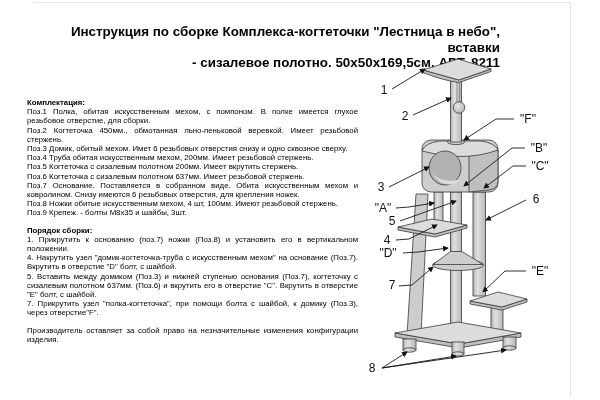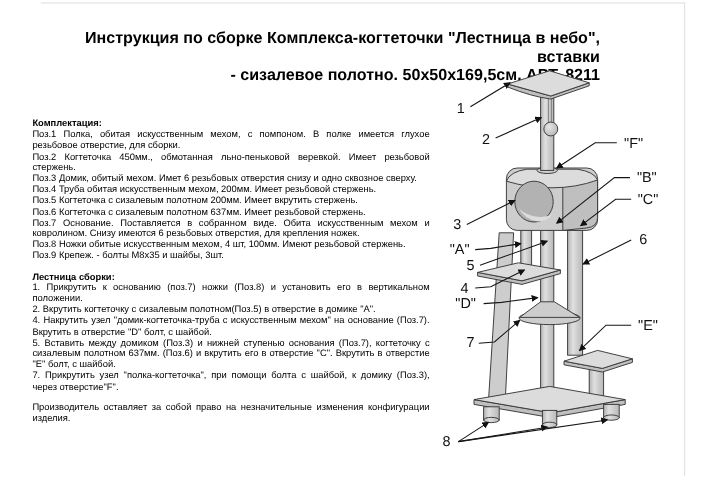--- a/index.html
+++ b/index.html
@@ -40,24 +40,23 @@
       <p><span class="lbl">Поз.1</span> <span>Полка, обитая искусственным мехом, с помпоном. В полке имеется глухое резьбовое отверстие, для сборки.</span></p>
       <p><span class="lbl">Поз.2</span> <span>Когтеточка 450мм., обмотанная льно-пеньковой веревкой. Имеет резьбовой стержень.</span></p>
       <p><span class="lbl">Поз.3</span> <span>Домик, обитый мехом. Имет 6 резьбовых отверстия снизу и одно сквозное сверху.</span></p>
       <p><span class="lbl">Поз.4</span> <span>Труба обитая искусственным мехом, 200мм. Имеет резьбовой стержень.</span></p>
       <p><span class="lbl">Поз.5</span> <span>Когтеточка с сизалевым полотном 200мм. Имеет вкрутить стержень.</span></p>
       <p><span class="lbl">Поз.6</span> <span>Когтеточка с сизалевым полотном 637мм. Имеет резьбовой стержень.</span></p>
       <p><span class="lbl">Поз.7</span> <span>Основание. Поставляется в собранном виде. Обита искусственным мехом и ковролином. Снизу имеются 6 резьбовых отверстия, для крепления ножек.</span></p>
       <p><span class="lbl">Поз.8</span> <span>Ножки обитые искусственным мехом, 4 шт, 100мм. Имеют резьбовой стержень.</span></p>
       <p><span class="lbl">Поз.9</span> <span>Крепеж. - болты М8х35 и шайбы, 3шт.</span></p>
     </div>
-  <p class="sec-heading gap">Лестница сборки:</p>
+  <p class="sec-heading gap">Порядок сборки:</p>
   <div>
       <p><span class="lbl">1.</span> <span>Прикрутить к основанию (поз.7) ножки (Поз.8) и установить его в вертикальном положении.</span></p>
-      <p><span class="lbl">2.</span> <span>Вкрутить когтеточку с сизалевым полотном(Поз.5) в отверстие в домике "A".</span></p>
       <p><span class="lbl">4.</span> <span>Накрутить узел "домик-когтеточка-труба с искусственным мехом" на основание (Поз.7). Вкрутить в отверстие "D" болт, с шайбой.</span></p>
       <p><span class="lbl">5.</span> <span>Вставить между домиком (Поз.3) и нижней ступенью основания (Поз.7), когтеточку с сизалевым полотном 637мм. (Поз.6) и вкрутить его в отверстие "C". Вкрутить в отверстие "E" болт, с шайбой.</span></p>
       <p><span class="lbl">7.</span> <span>Прикрутить узел "полка-когтеточка", при помощи болта с шайбой, к домику (Поз.3), через отверстие"F".</span></p>
     </div>
   <p class="gap">Производитель оставляет за собой право на незначительные изменения конфигурации изделия.</p>
 </div>
 
 <svg class="diagram" width="245" height="345" viewBox="0 0 245 345" xmlns="http://www.w3.org/2000/svg">
   <defs>
     <linearGradient id="gp" x1="0" y1="0" x2="1" y2="0">

